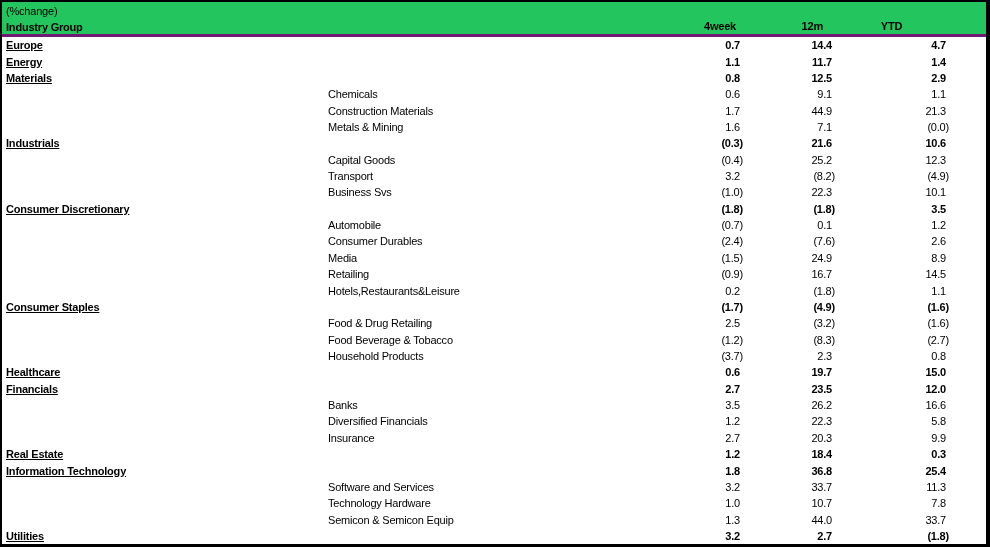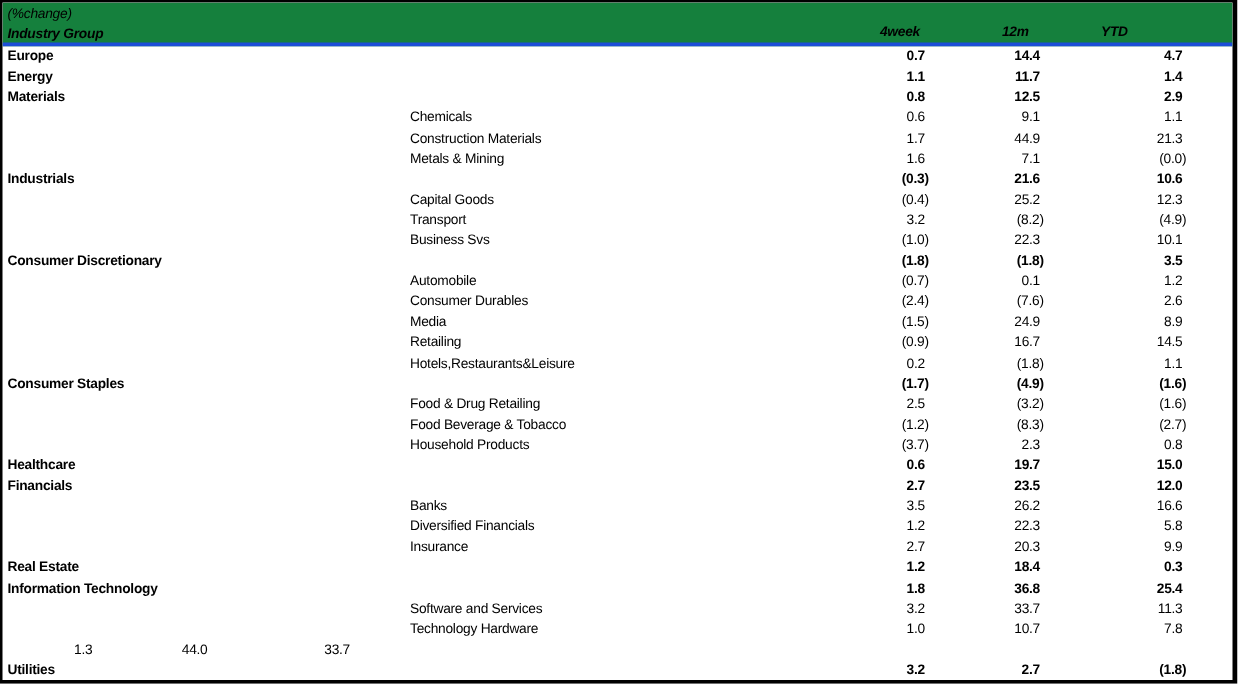--- a/index.html
+++ b/index.html
@@ -16,24 +16,23 @@
     border-right: 4px solid #000;
     border-bottom: 3px solid #000;
     display: flex;
     flex-direction: column;
     overflow: hidden;
     letter-spacing: -0.2px;
   }
 
   
   .thead {
-    background: #15803d;
-    border-bottom: 3px solid #1d4ed8;
+    background: #22c55e;
+    border-bottom: 3px solid #701a75;
     flex: 0 0 auto;
-    font-style: italic;
   }
   .hrow { display: flex; align-items: flex-end; }
   .hrow1 { height: 16px; }
   .hrow2 { height: 16px; }
   .hlabel {
     flex: 1 1 auto;
     font-size: 11px;
     padding-left: 4px;
     line-height: 14px;
     white-space: nowrap;
@@ -72,21 +71,21 @@
     display: flex;
     align-items: center;
     font-size: 11px;
     white-space: nowrap;
   }
   .cell.label {
     flex: 1 1 auto;
     padding-left: 326px;
     overflow: hidden;
   }
-  .row.group .cell.label { padding-left: 4px; font-weight: bold; }
+  .row.group .cell.label { padding-left: 4px; font-weight: bold; text-decoration: underline; }
   .row.group .cell.num { font-weight: bold; }
   .cell.num { text-align: right; padding-right: 4px; }
   .cell.num.neg { padding-right: 1px; }
   .c1 { flex: 0 0 76px; }
   .c2 { flex: 0 0 92px; }
   .c3 { flex: 0 0 114px; }
   .rspacer { flex: 0 0 36px; }
 </style>
 </head>
 <body>
@@ -304,20 +303,21 @@
     <div class="rspacer"></div>
   </div>
       <div class="row sub">
     <div class="cell label">Technology Hardware</div>
     <div class="cell num c1">1.0</div>
     <div class="cell num c2">10.7</div>
     <div class="cell num c3">7.8</div>
     <div class="rspacer"></div>
   </div>
       <div class="row sub">
+    <div class="cell label">Semicon &amp; Semicon Equip</div>
     <div class="cell num c1">1.3</div>
     <div class="cell num c2">44.0</div>
     <div class="cell num c3">33.7</div>
     <div class="rspacer"></div>
   </div>
       <div class="row group">
     <div class="cell label">Utilities</div>
     <div class="cell num c1">3.2</div>
     <div class="cell num c2">2.7</div>
     <div class="cell num c3 neg">(1.8)</div>

